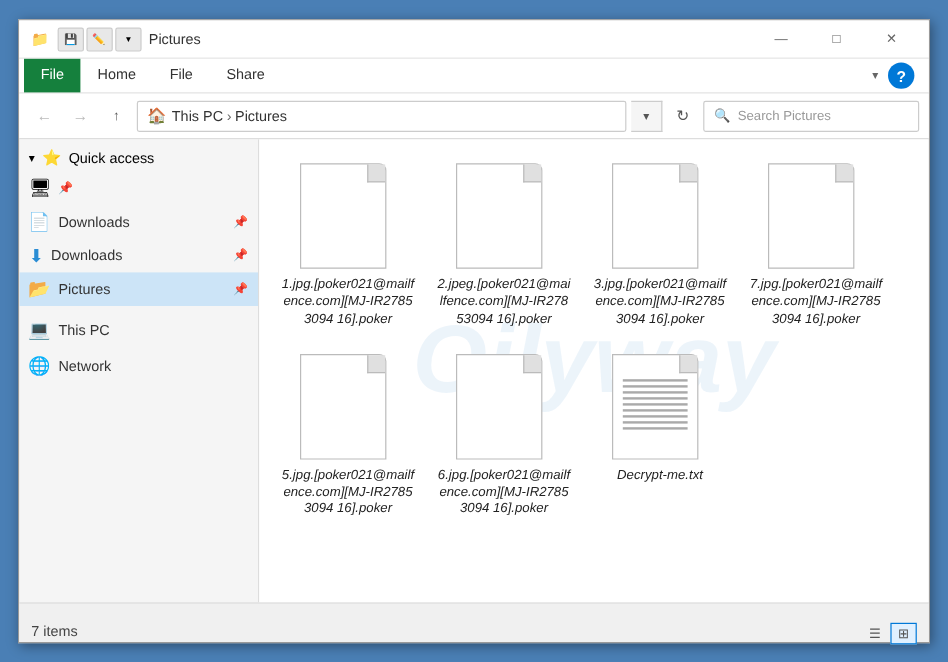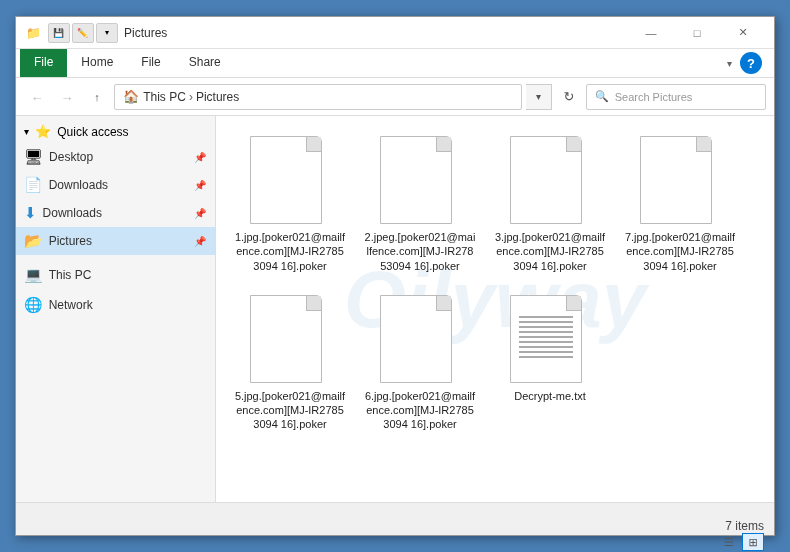--- a/index.html
+++ b/index.html
@@ -245,20 +245,21 @@
       white-space: nowrap;
       font-style: italic;
     }
     .file-grid {
       display: flex;
       flex-wrap: wrap;
       gap: 10px;
       padding: 4px;
       position: relative;
       z-index: 1;
+      font-style: italic;
     }
     .file-item {
       width: 120px;
       display: flex;
       flex-direction: column;
       align-items: center;
       padding: 6px 4px;
       cursor: pointer;
       border-radius: 2px;
       gap: 4px;
@@ -304,24 +305,23 @@
       word-break: break-all;
       line-height: 1.3;
       max-width: 115px;
     }
     
     .status-bar {
       height: 24px;
       background: #f0f0f0;
       border-top: 1px solid #ddd;
       display: flex;
-      align-items: flex-end;
+      align-items: flex-start;
       padding: 16px 10px;
       justify-content: space-between;
-      flex-direction: column;
     }
     .status-text {
       font-size: 12px;
       color: #444;
     }
     .view-buttons {
       display: flex;
       gap: 2px;
     }
     .view-btn {
@@ -410,21 +410,20 @@
 
     <div class="sidebar">
 
       <div class="section-header">
         <span style="font-size:10px;">▾</span>
         <span class="star-icon">⭐</span>
         <span>Quick access</span>
       </div>
       <div class="sidebar-item">
         <span class="folder-icon">🖥</span>
-        <span class="sidebar-item-label">Desktop</span>
         <span class="sidebar-item-pin">📌</span>
       </div>
       <div class="sidebar-item">
         <span class="folder-icon">📄</span>
         <span class="sidebar-item-label">Downloads</span>
         <span class="sidebar-item-pin">📌</span>
       </div>
       <div class="sidebar-item">
         <span class="folder-icon" style="color:#2a8dd4;">⬇</span>
         <span class="sidebar-item-label">Downloads</span>

